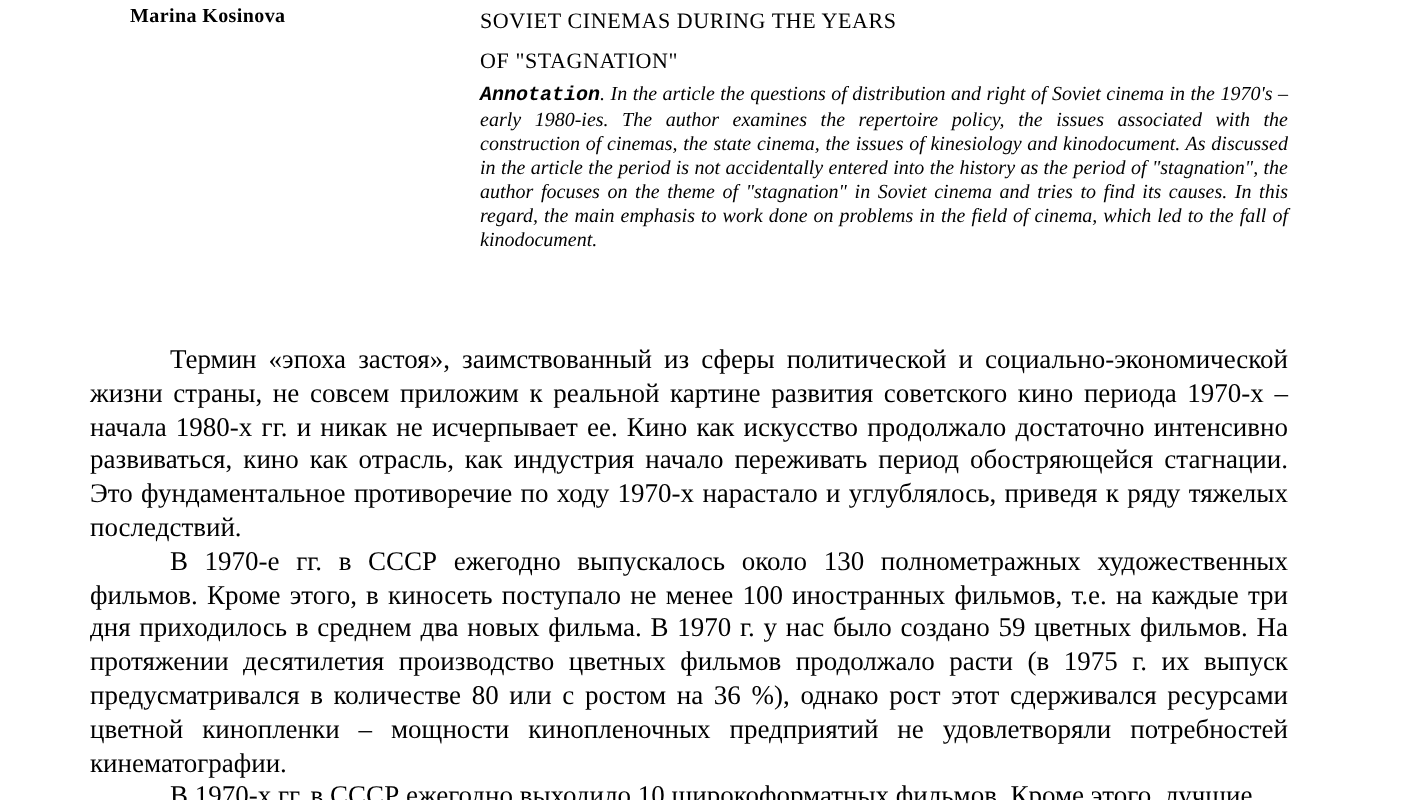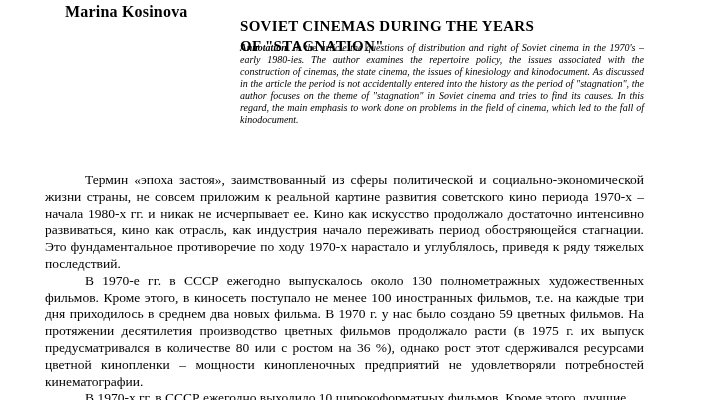--- a/index.html
+++ b/index.html
@@ -12,43 +12,43 @@
   .page {
     position: relative;
     width: 709px; height: 400px;
     overflow: hidden;
     background: #ffffff;
   }
   .author {
     position: absolute;
     left: 65px; top: 3px;
     font-weight: bold;
-    font-size: 16px;
+    font-size: 10px;
     letter-spacing: 0.2px;
   }
   .title-block {
     position: absolute;
-    left: 240px; top: 16px;
+    left: 240px; top: 1px;
     width: 420px;
-    font-weight: bold;
-    font-size: 15px;
+    font-weight: normal;
+    font-size: 11px;
     line-height: 20px;
     letter-spacing: 0.3px;
   }
   .abstract {
     position: absolute;
     left: 240px; top: 42px;
     width: 404px;
     font-style: italic;
     font-size: 10px;
     line-height: 12px;
     text-align: justify;
   }
   .abstract p { text-align: justify; }
-  .abstract .label { font-weight: bold; }
+  .abstract .label { font-weight: bold; font-family: Liberation Mono, monospace; }
   .body-text {
     position: absolute;
     left: 45px; top: 172px;
     width: 599px;
     font-size: 13.5px;
     line-height: 16.8px;
     text-align: justify;
   }
   .body-text p { text-indent: 40px; }
 </style>

